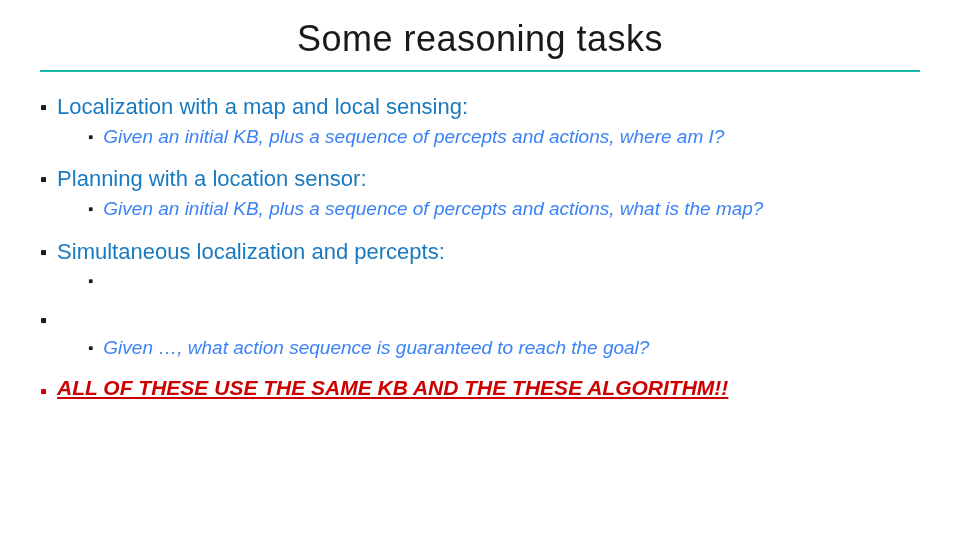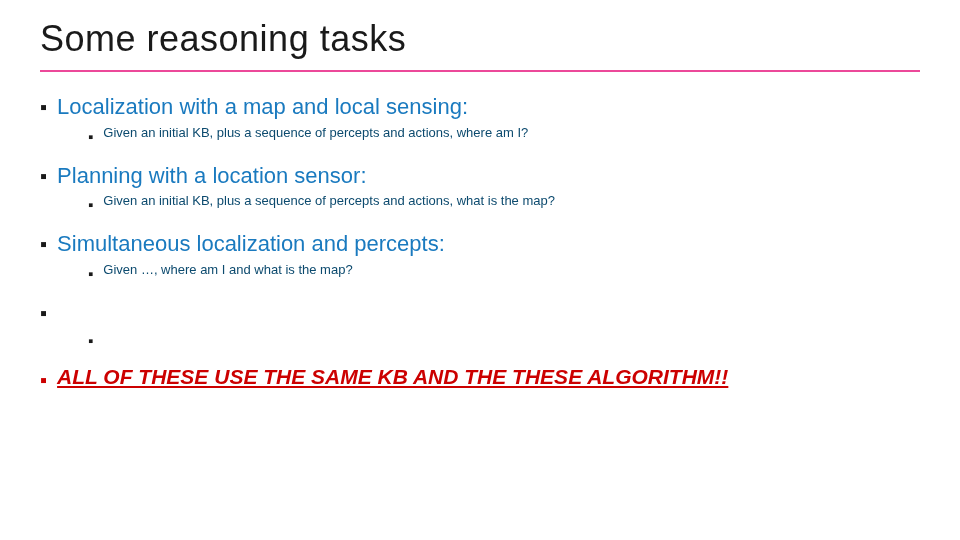--- a/index.html
+++ b/index.html
@@ -19,22 +19,23 @@
     .slide {
       width: 960px;
       height: 540px;
       background: #ffffff;
       display: flex;
       flex-direction: column;
       padding: 0 40px 20px 40px;
     }
 
     .title-area {
+      text-align: center;
       padding: 18px 0 10px 0;
-      border-bottom: 2px solid #ec4899;
+      border-bottom: 2px solid #14b8a6;
       margin-bottom: 16px;
     }
 
     .title {
       font-size: 36px;
       font-weight: normal;
       color: #1a1a1a;
       letter-spacing: 0.5px;
     }
 
@@ -84,23 +85,24 @@
 
     .bullet-l2-marker {
       color: #1a1a1a;
       font-size: 15px;
       line-height: 1.4;
       flex-shrink: 0;
       margin-top: 2px;
     }
 
     .bullet-l2-text {
-      font-size: 13px;
-      color: #0c4a6e;
+      font-size: 19px;
+      color: #3b82f6;
       line-height: 1.4;
+      font-style: italic;
     }
 
     .highlight-red {
       color: #cc0000;
       font-style: italic;
       font-weight: bold;
       font-size: 21px;
       text-decoration: underline;
     }
 
@@ -140,30 +142,30 @@
       </div>
     </div>
 
     <div class="section">
       <div class="bullet-l1">
         <span class="bullet-l1-marker">▪</span>
         <span class="bullet-l1-text colored">Simultaneous localization and percepts:</span>
       </div>
       <div class="bullet-l2">
         <span class="bullet-l2-marker">▪</span>
-        <span class="bullet-l2-text">Given …, where am I and what is the map?</span>
       </div>
     </div>
 
     <div class="section">
       <div class="bullet-l1">
         <span class="bullet-l1-marker">▪</span>
       </div>
       <div class="bullet-l2">
         <span class="bullet-l2-marker">▪</span>
+        <span class="bullet-l2-text">Given …, what action sequence is guaranteed to reach the goal?</span>
       </div>
     </div>
 
     <div class="section">
       <div class="bullet-l1">
         <span class="bullet-l1-marker" style="color:#cc0000;">▪</span>
         <span class="highlight-red">ALL OF THESE USE THE SAME KB AND THE THESE ALGORITHM!!</span>
       </div>
     </div>
 

